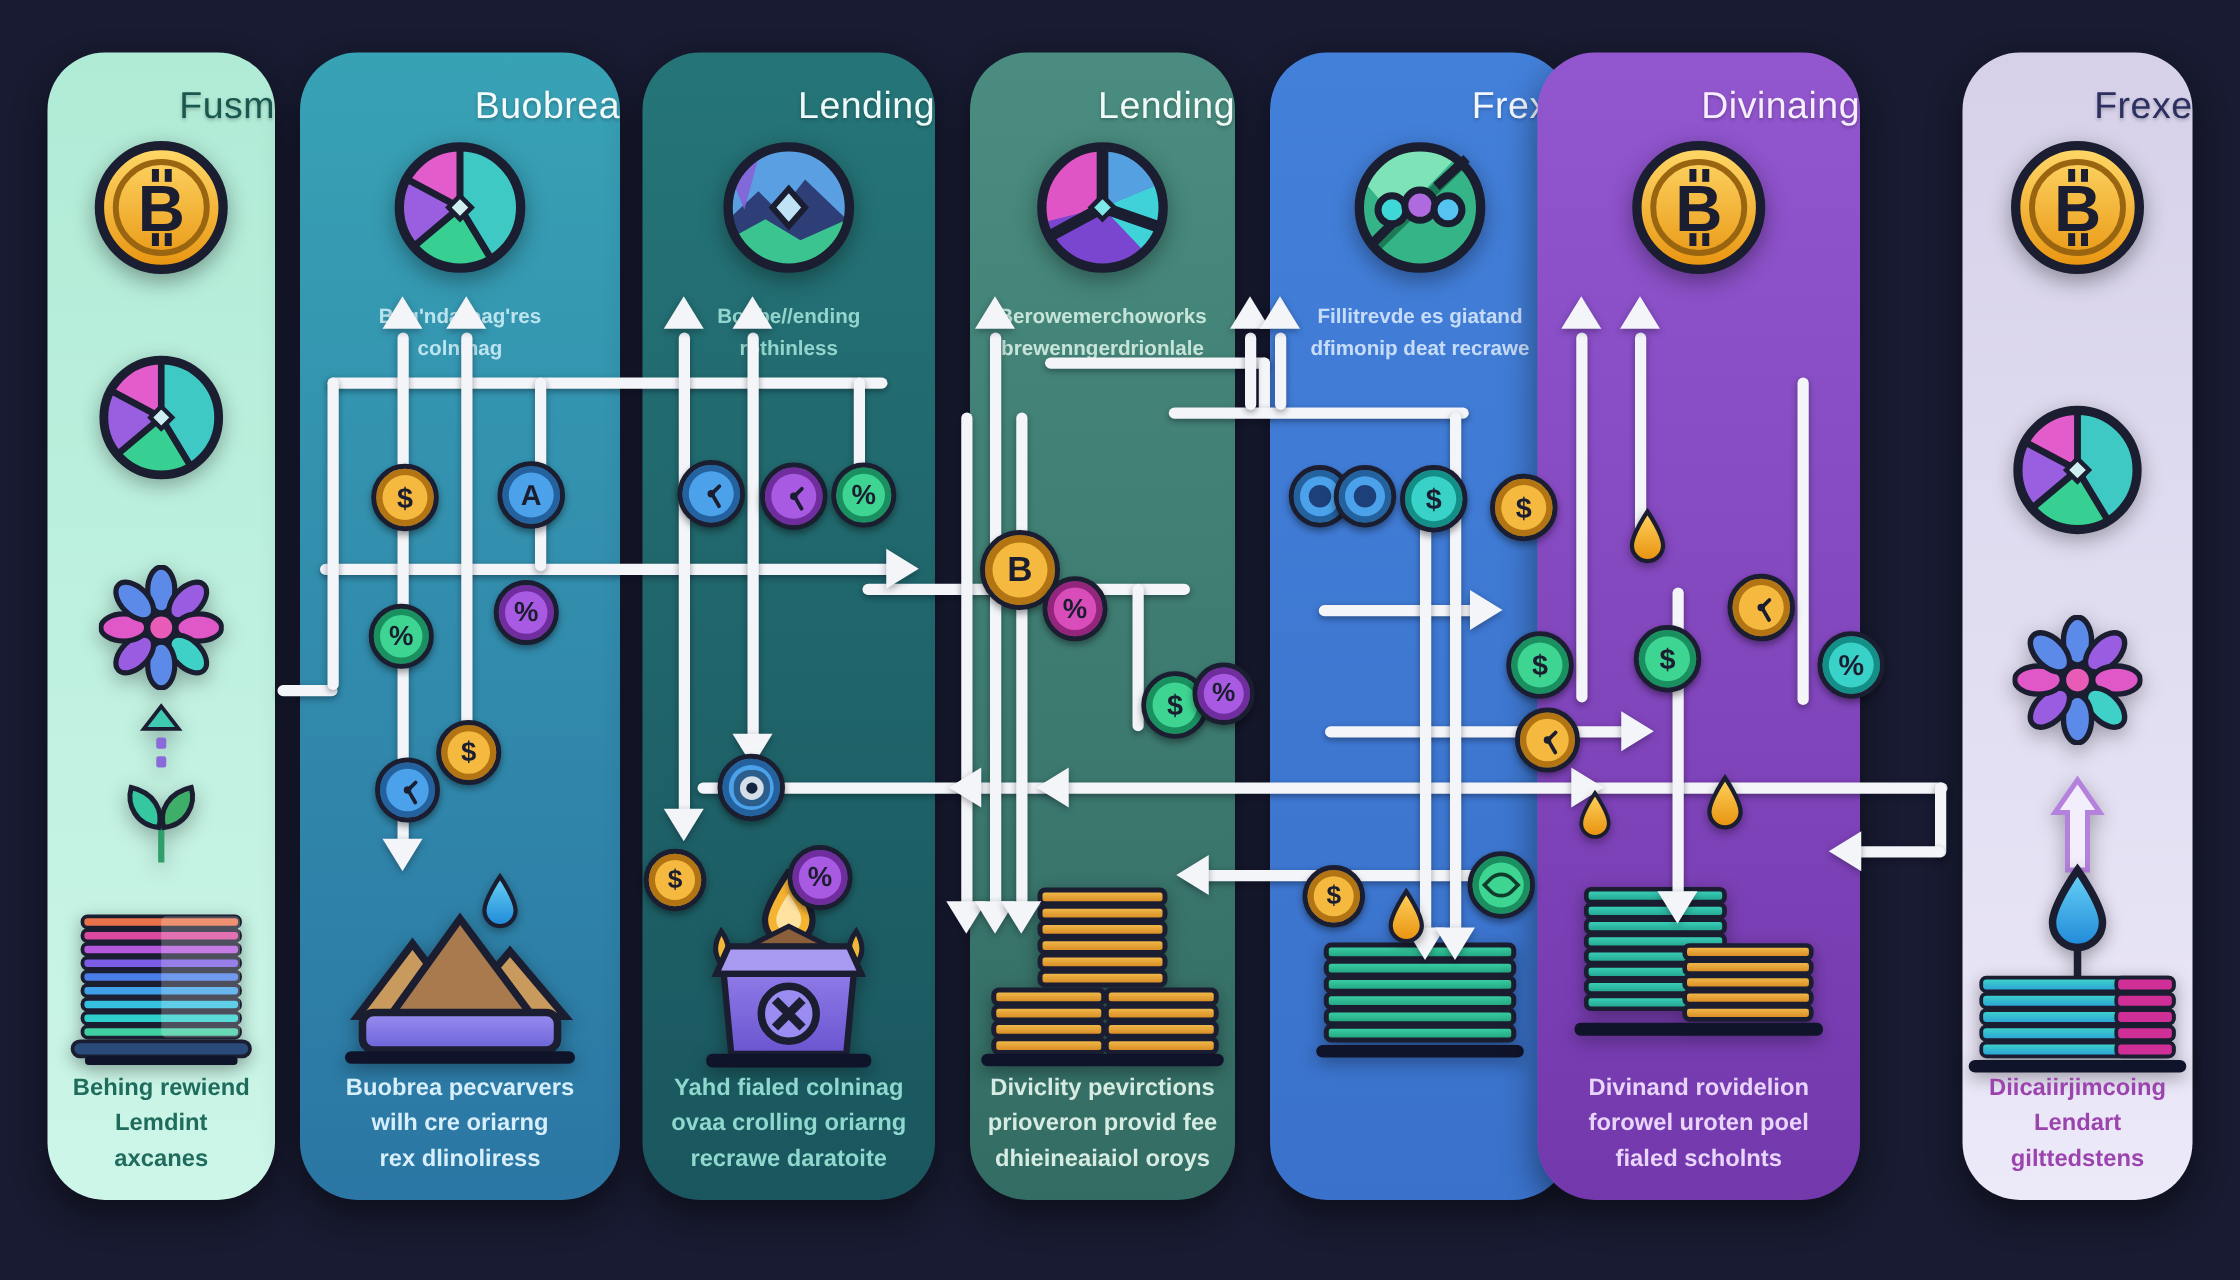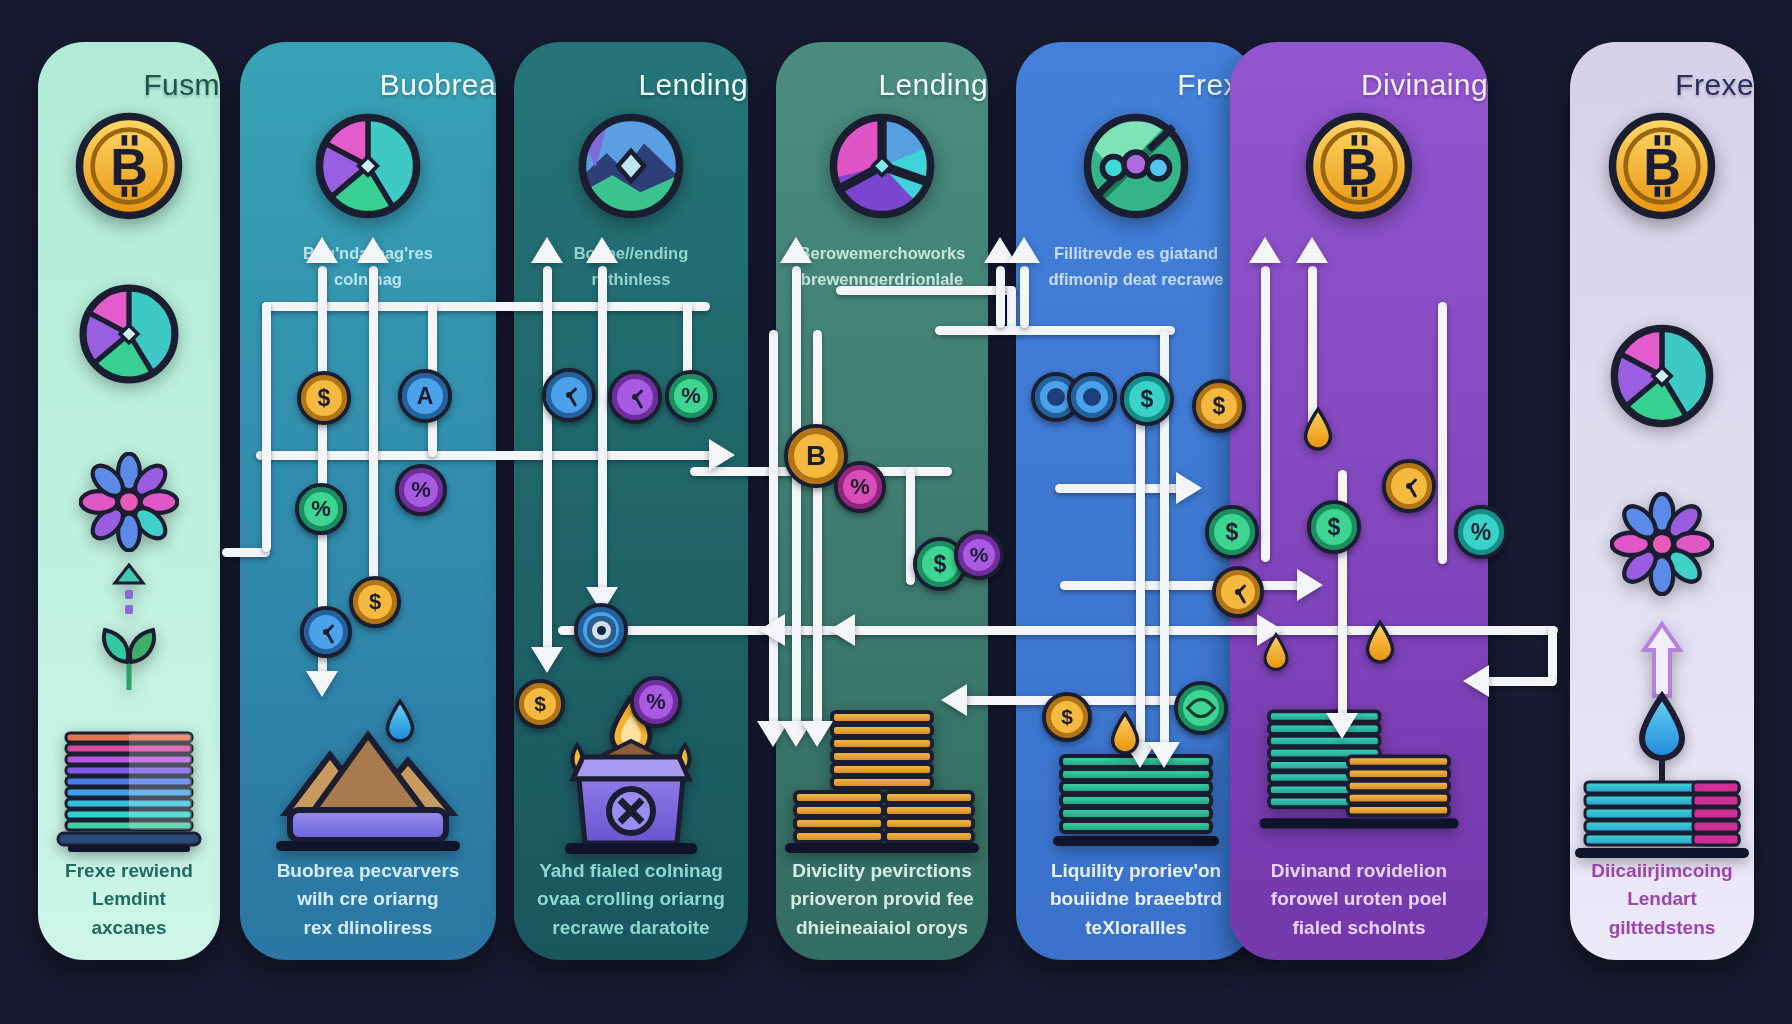--- a/index.html
+++ b/index.html
@@ -128,21 +128,21 @@
             <rect x="12" y="57" width="126" height="9" rx="4" fill="#3fa0e8"></rect>
             <rect x="12" y="68" width="126" height="9" rx="4" fill="#35c0e0"></rect>
             <rect x="12" y="79" width="126" height="9" rx="4" fill="#2fd0cc"></rect>
             <rect x="12" y="90" width="126" height="9" rx="4" fill="#3fcfa0"></rect>
           </g>
           <rect x="75" y="2" width="63" height="97" rx="4" fill="rgba(255,255,255,.22)"></rect>
           <rect x="4" y="102" width="142" height="12" rx="6" fill="#2a4a7a" stroke="#1b1e30" stroke-width="3"></rect>
           <rect x="14" y="114" width="122" height="7" rx="3" fill="#10142a"></rect>
         </svg>
       </div>
-    <div class="col-caption" style="color: rgb(31, 107, 93);">Frexe rewiend
+    <div class="col-caption" style="color: rgb(31, 107, 93);">Behing rewiend
 Lemdint
 axcanes</div>
   </section>
 
   <section class="col" id="col-2" style="background: linear-gradient(rgb(56, 162, 181), rgb(43, 118, 164));">
     <h2 class="col-title" style="color: rgb(244, 251, 253);">Buobrea</h2>
     <div class="icon-wrap" style="width:112px;height:112px;margin:8px auto 0;">
         <svg viewBox="0 0 120 120" width="100%" height="100%">
           <path d="M60 60 L60 8 A52 52 0 0 0 15 36 Z" fill="#e25ccb"></path>
           <path d="M60 60 L15 36 A52 52 0 0 0 22 92 Z" fill="#9a5fe0"></path>
@@ -300,23 +300,20 @@
             <rect x="10" y="4" width="150" height="11" rx="4"></rect>
             <rect x="10" y="17" width="150" height="11" rx="4"></rect>
             <rect x="10" y="30" width="150" height="11" rx="4"></rect>
             <rect x="10" y="43" width="150" height="11" rx="4"></rect>
             <rect x="10" y="56" width="150" height="11" rx="4"></rect>
             <rect x="10" y="69" width="150" height="11" rx="4"></rect>
           </g>
           <rect x="2" y="84" width="166" height="10" rx="5" fill="#10142a"></rect>
         </svg>
       </div>
-    <div class="col-caption" style="color: rgb(234, 242, 255);">Liquility proriev'on
-bouiidne braeebtrd
-teXlorallles</div>
   </section>
 
   <section class="col" id="col-6" style="background: linear-gradient(rgb(146, 86, 207), rgb(116, 56, 173));">
     <h2 class="col-title" style="color: rgb(246, 238, 253);">Divinaing</h2>
     <div class="icon-wrap" style="width:112px;height:112px;margin:8px auto 0;">
         <svg viewBox="0 0 120 120" width="100%" height="100%">
           <defs>
             <linearGradient id="ggold" x1="0" y1="0" x2="0" y2="1">
               <stop offset="0" stop-color="#ffd96a"></stop>
               <stop offset="1" stop-color="#e8940f"></stop>

